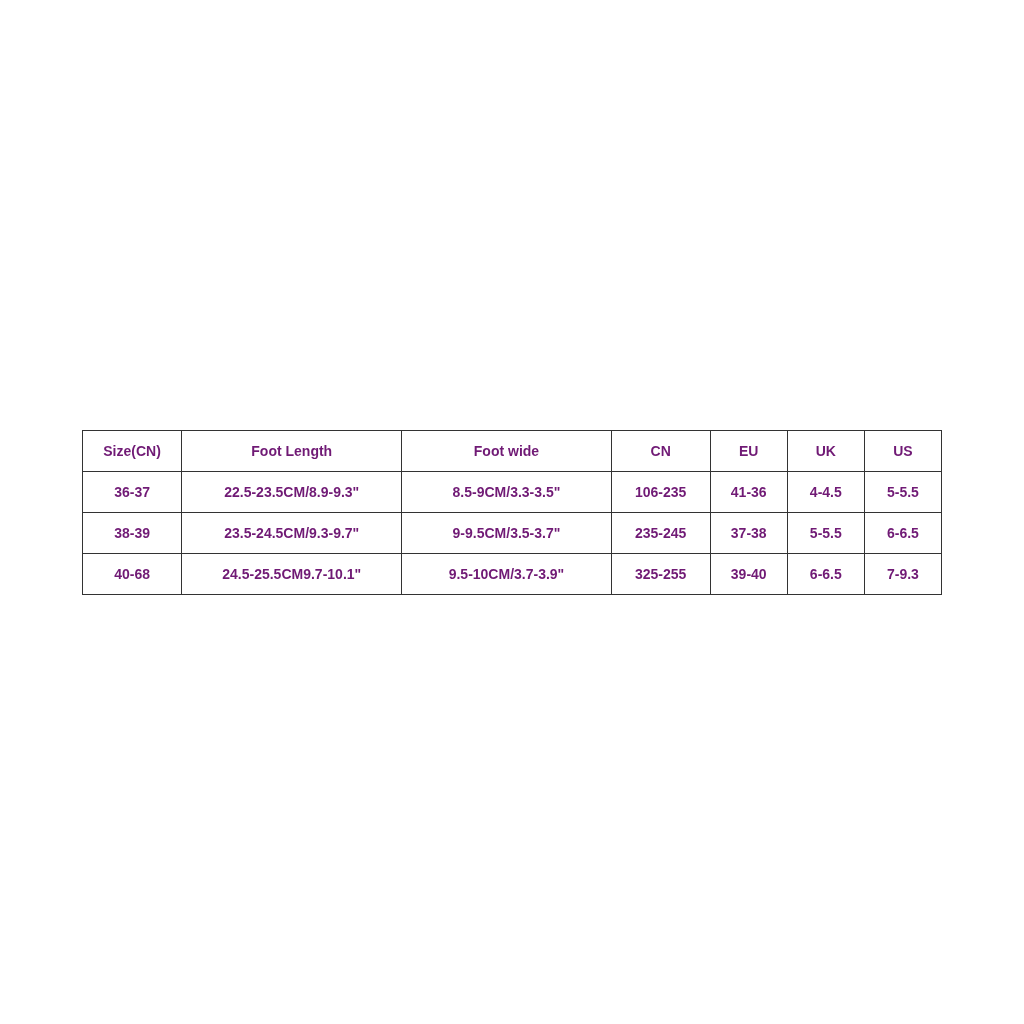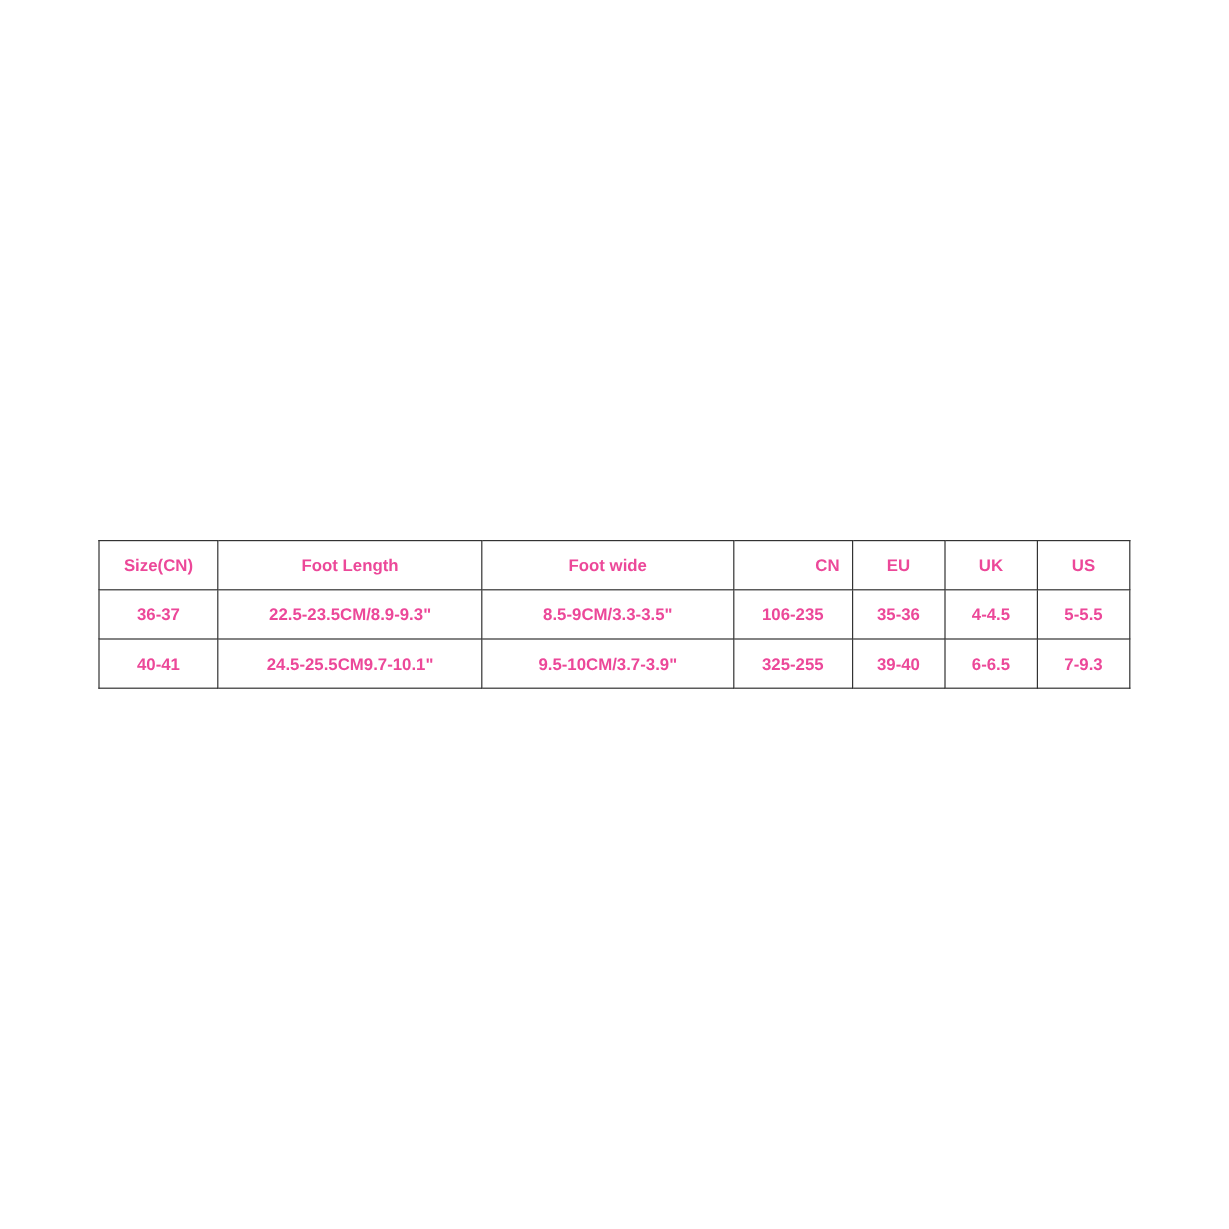--- a/index.html
+++ b/index.html
@@ -26,37 +26,37 @@
       width: 100%;
       border-collapse: collapse;
       border: 1.5px solid #333;
     }
 
     th, td {
       border: 1.5px solid #333;
       padding: 12px 10px;
       text-align: center;
       font-size: 14px;
-      color: #ec4899;
+      color: #701a75;
     }
 
     thead th {
       font-weight: bold;
       background: #ffffff;
     }
 
     tbody td {
       font-weight: bold;
       background: #ffffff;
     }
 
     .col-size { width: 90px; }
     .col-foot-length { width: 200px; }
     .col-foot-wide { width: 190px; }
-    .col-cn { width: 90px; text-align: right; }
+    .col-cn { width: 90px; }
     .col-eu { width: 70px; text-align: center; }
     .col-uk { width: 70px; margin-left: 15px; }
     .col-us { width: 70px; }
   </style>
 </head>
 <body>
 
 <div class="table-container">
   <table>
     <thead>
@@ -69,26 +69,35 @@
         <th class="col-uk">UK</th>
         <th class="col-us">US</th>
       </tr>
     </thead>
     <tbody id="table-body">
     <tr>
           <td>36-37</td>
           <td>22.5-23.5CM/8.9-9.3"</td>
           <td>8.5-9CM/3.3-3.5"</td>
           <td>106-235</td>
-          <td>35-36</td>
+          <td>41-36</td>
           <td>4-4.5</td>
           <td>5-5.5</td>
         </tr>
         <tr>
-          <td>40-41</td>
+          <td>38-39</td>
+          <td>23.5-24.5CM/9.3-9.7"</td>
+          <td>9-9.5CM/3.5-3.7"</td>
+          <td>235-245</td>
+          <td>37-38</td>
+          <td>5-5.5</td>
+          <td>6-6.5</td>
+        </tr>
+        <tr>
+          <td>40-68</td>
           <td>24.5-25.5CM9.7-10.1"</td>
           <td>9.5-10CM/3.7-3.9"</td>
           <td>325-255</td>
           <td>39-40</td>
           <td>6-6.5</td>
           <td>7-9.3</td>
         </tr>
       </tbody>
   </table>
 </div>

